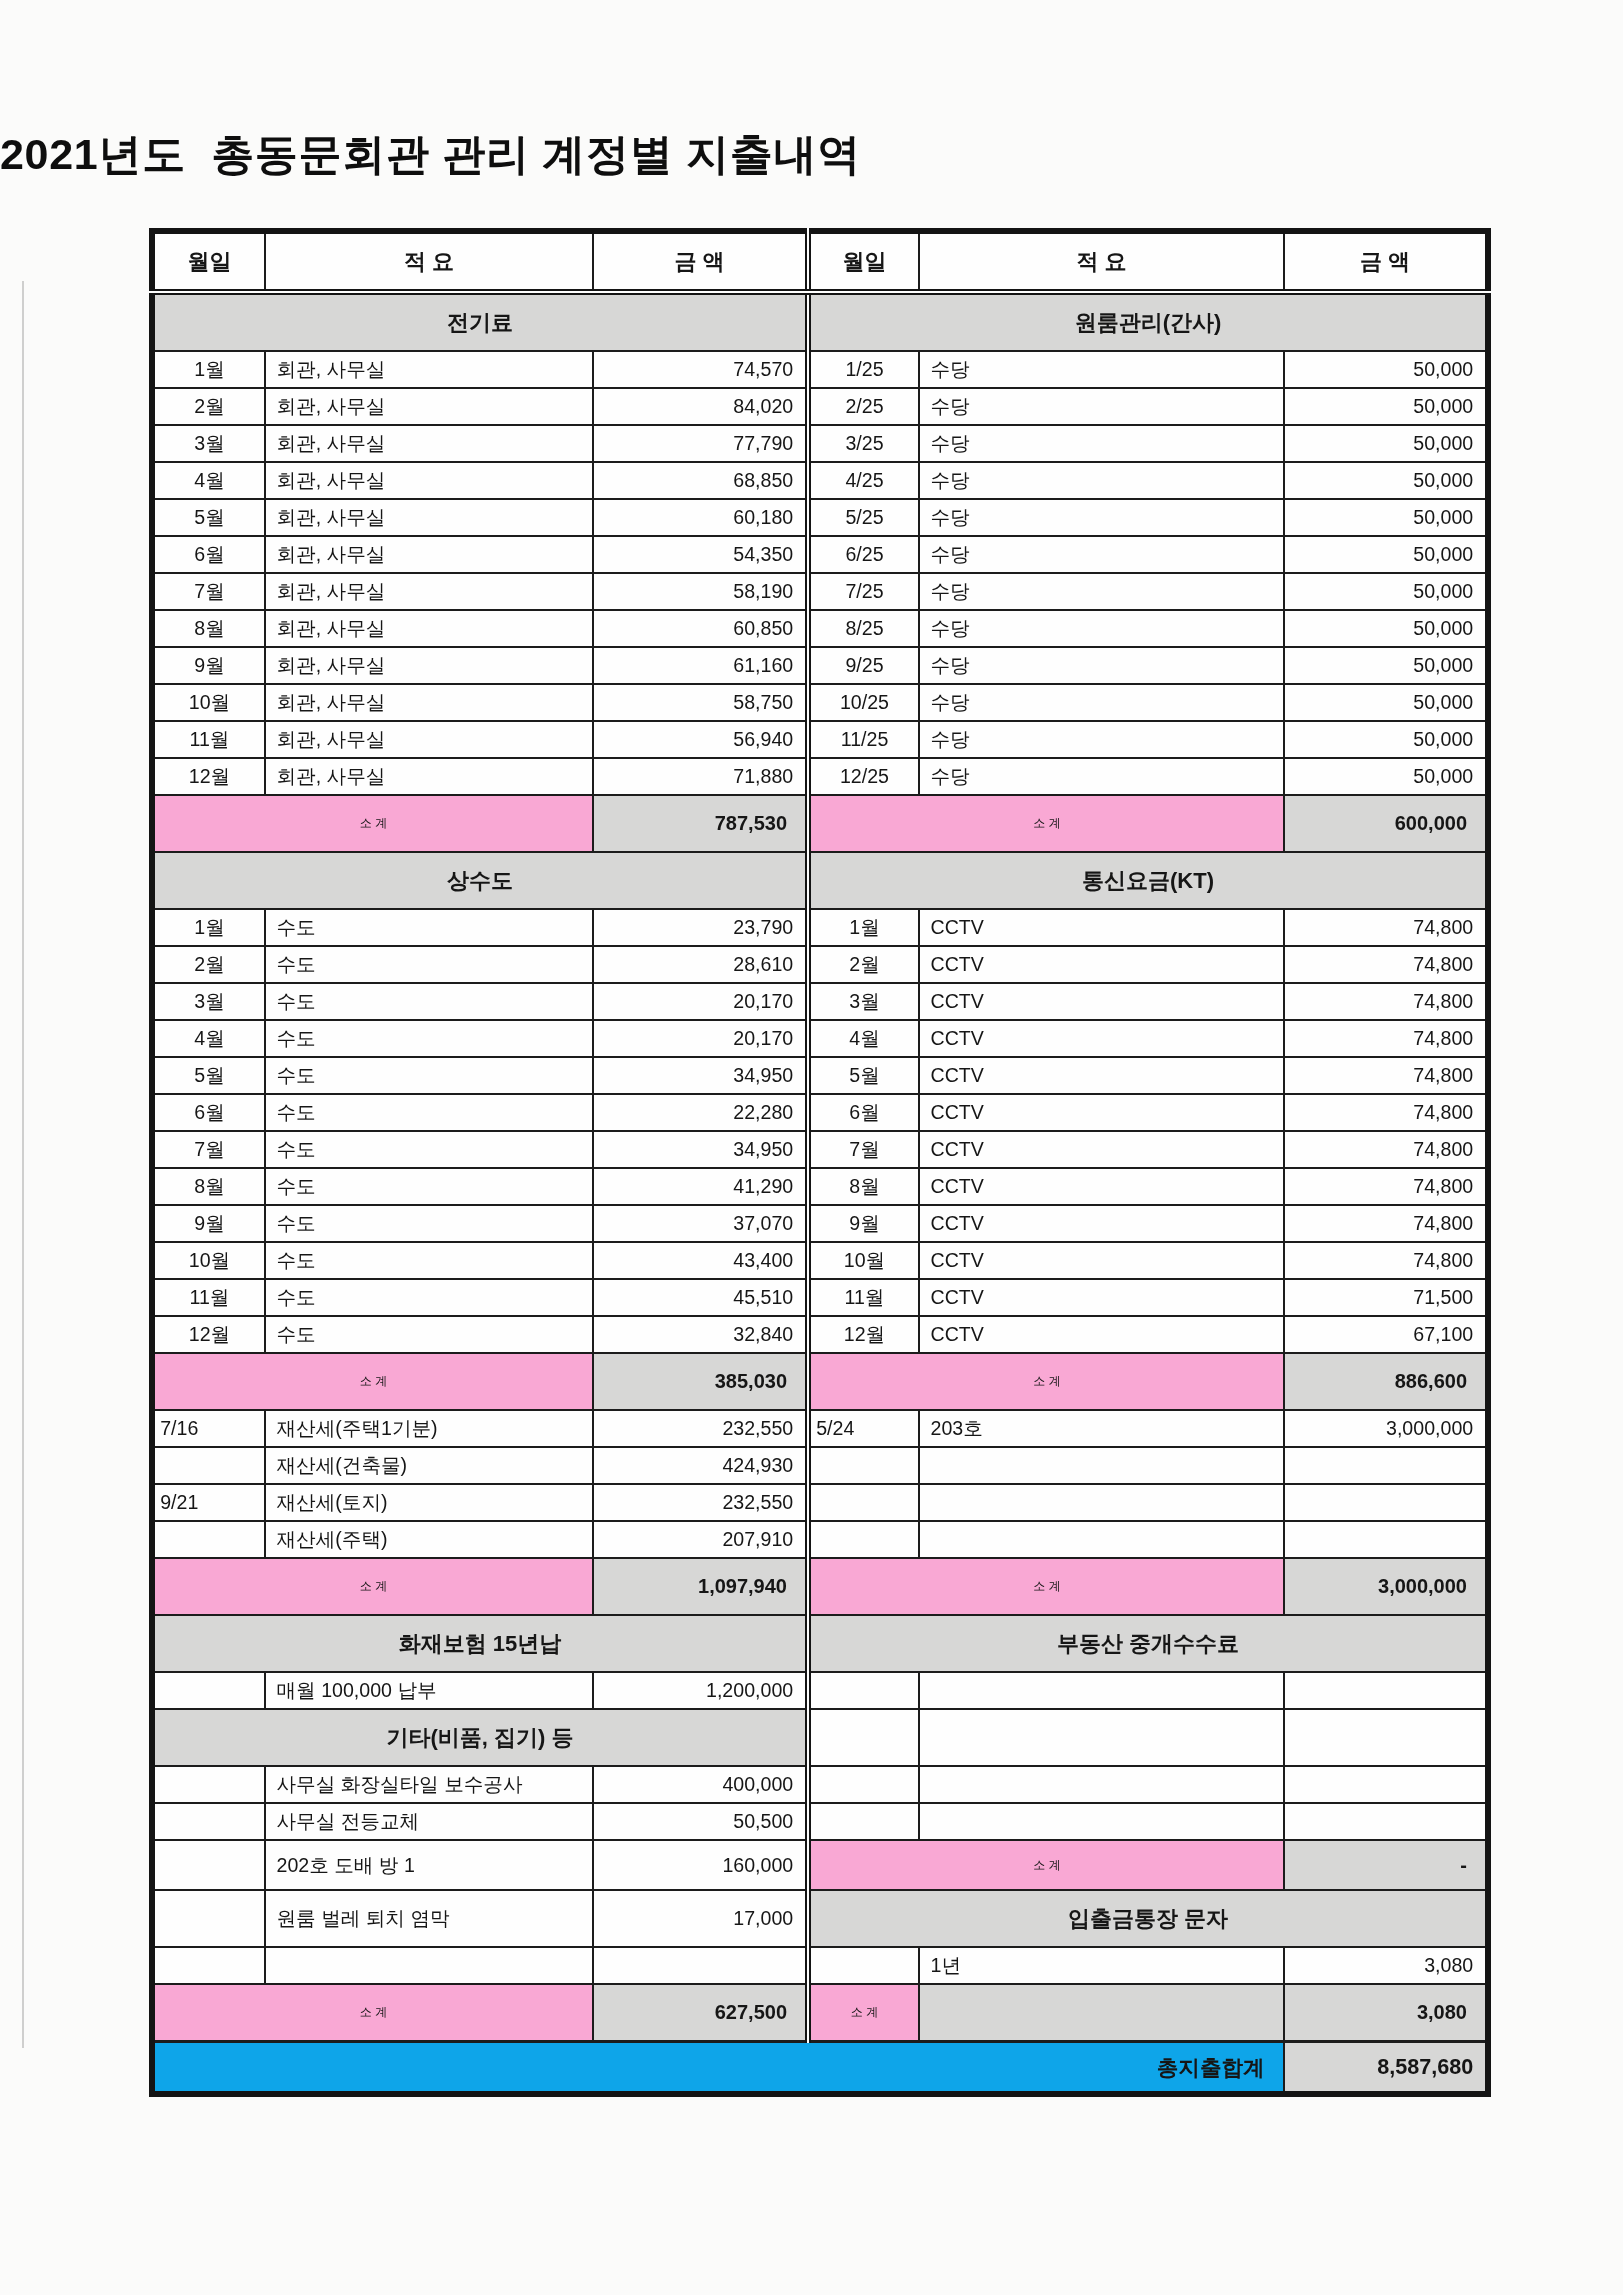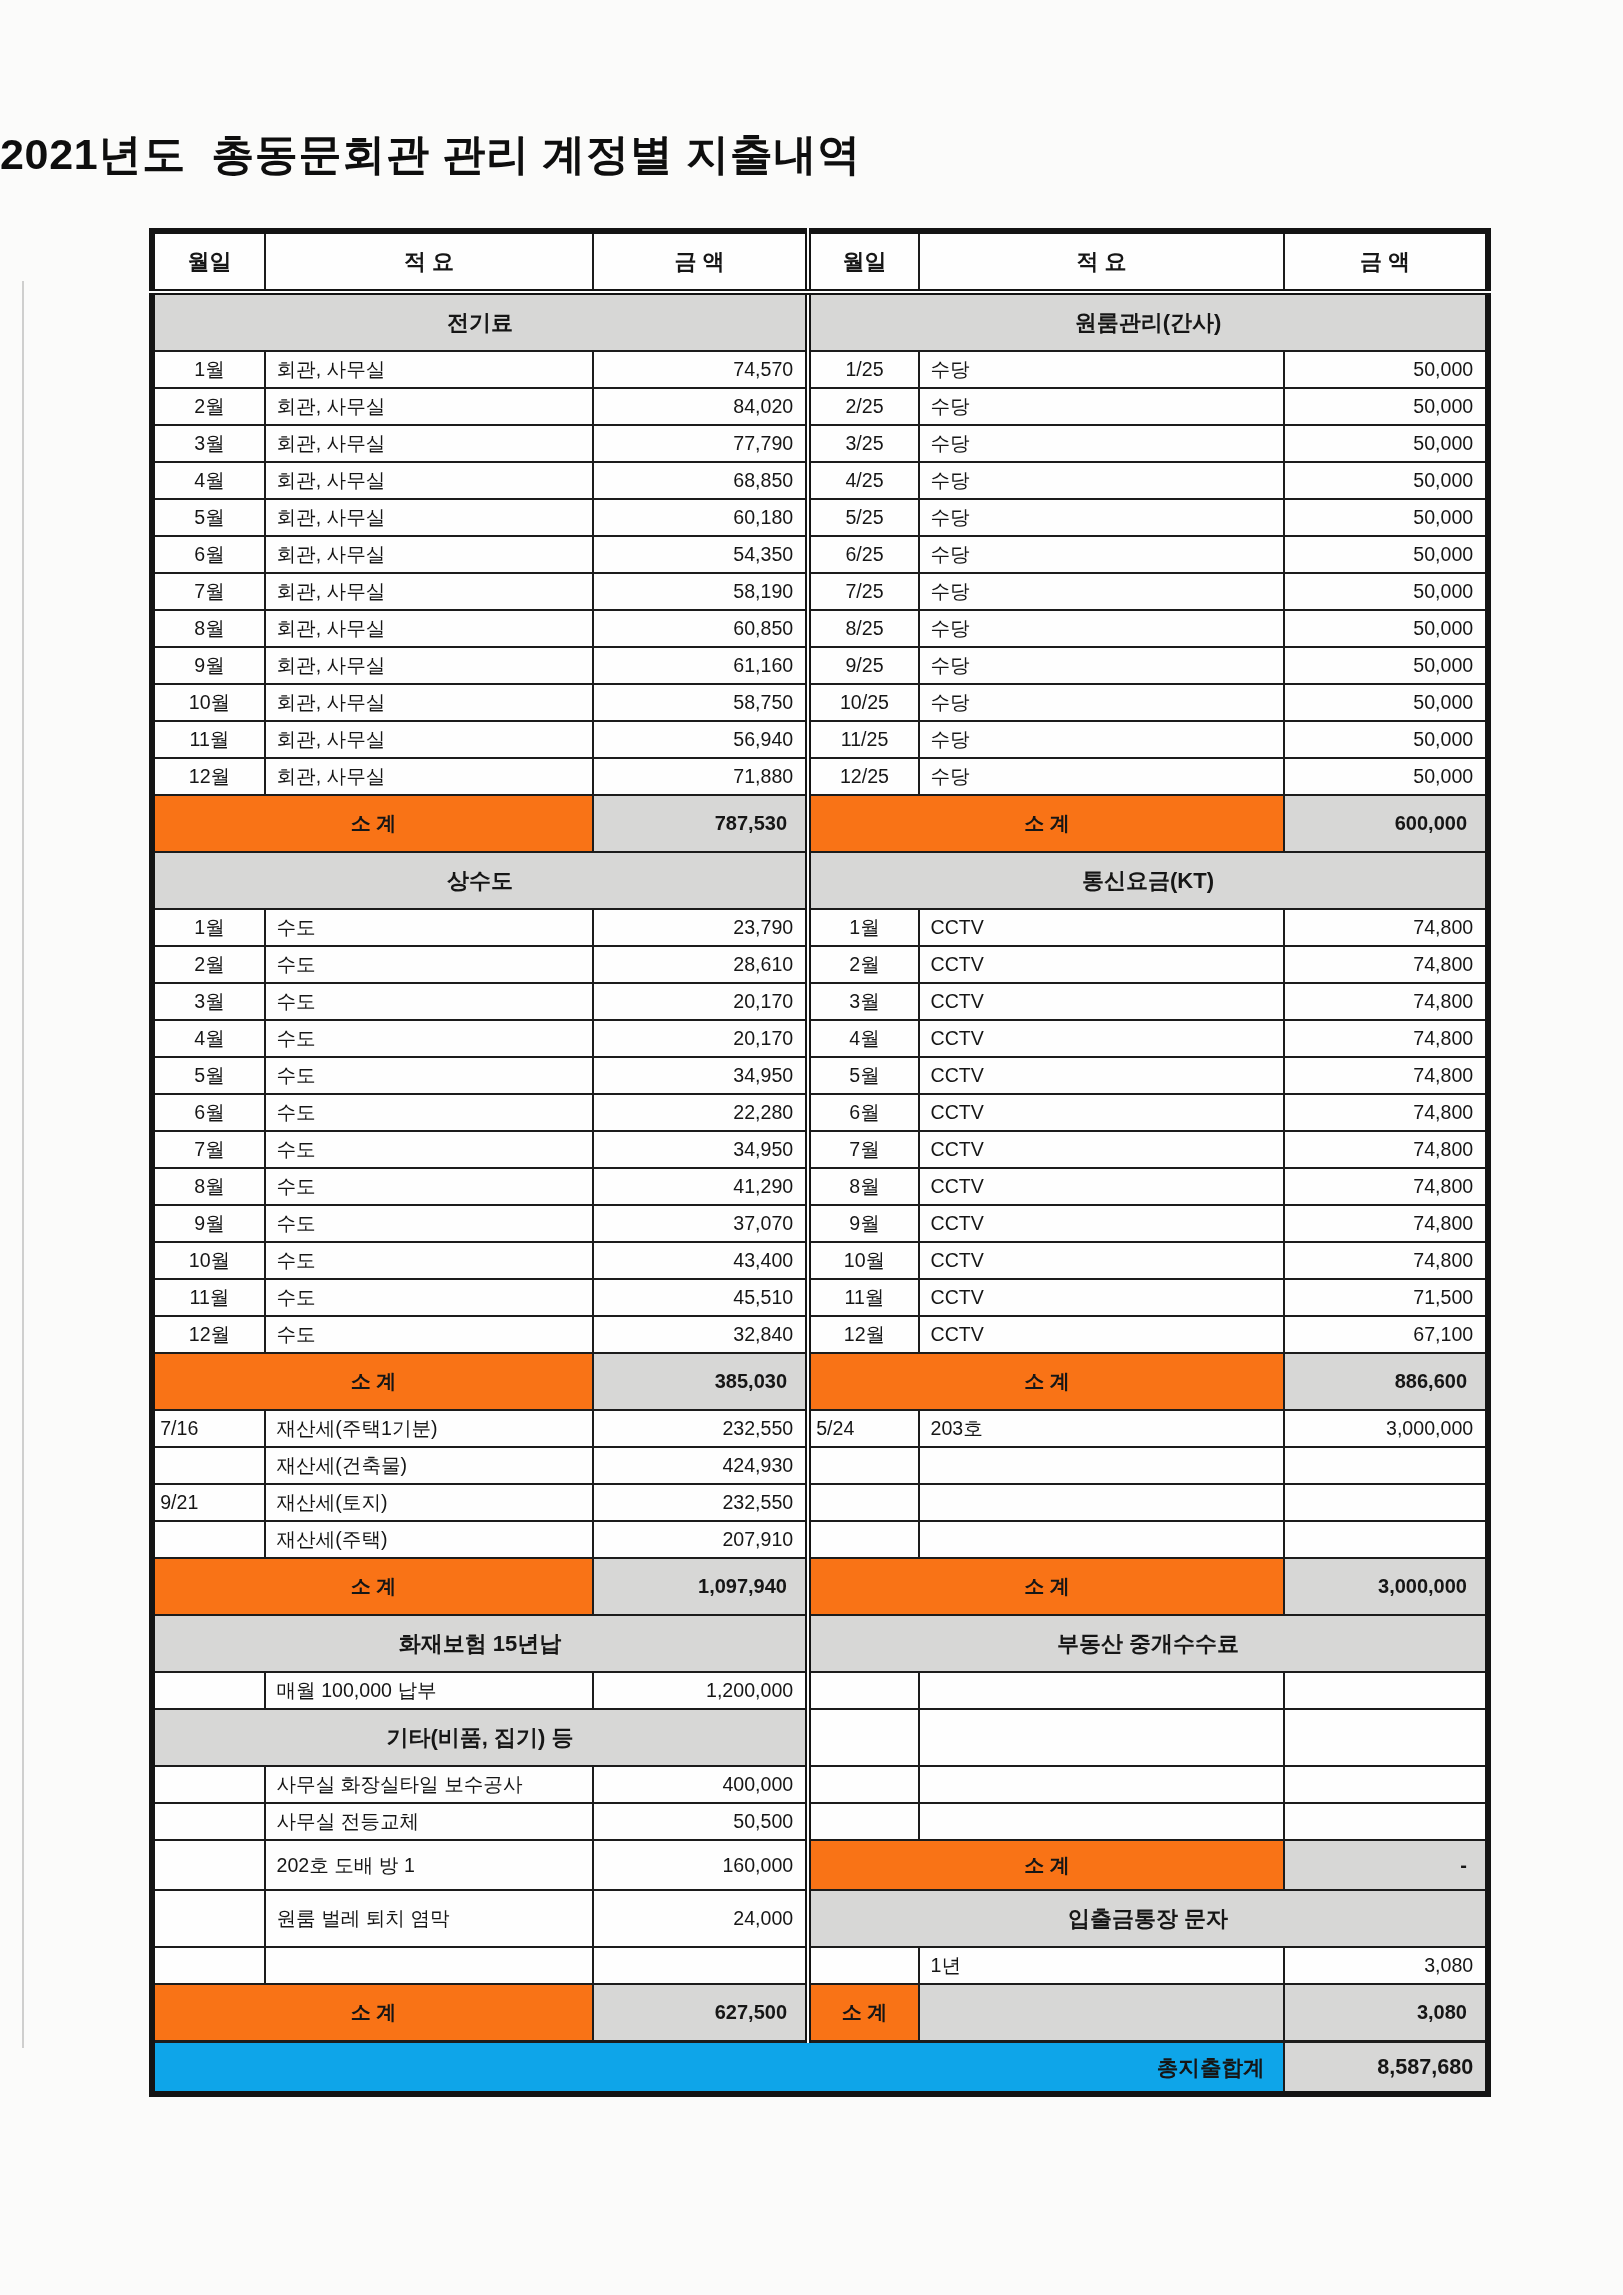--- a/index.html
+++ b/index.html
@@ -34,21 +34,21 @@
     border-bottom:6.5px double #141414;
   }
   tr.tall td{height:55px}
   tr.mid td{height:48px}
   .rs{border-left:6.5px double #141414}
   .sec{
     background:#d7d7d6;font-size:22px;font-weight:700;text-align:center;
     border-top-width:2.6px;border-bottom-width:2.6px;
   }
   .sub{
-    background:#f97316;font-size:20px;font-weight:700;text-align:center;
+    background:#f9a8d4;font-size:12px;font-weight:400;text-align:center;
     border-top-width:2.6px;border-bottom-width:2.6px;
   }
   .suba{
     background:#d7d7d6;font-size:20px;font-weight:700;text-align:right;
     padding-right:18px;border-top-width:2.6px;border-bottom-width:2.6px;
   }
   .subempty{
     background:#d7d7d6;border-top-width:2.6px;border-bottom-width:2.6px;
   }
   .tot{
@@ -375,21 +375,21 @@
         <tr class="mid">
           <td class="md"></td>
           <td class="desc">202호 도배 방 1</td>
           <td class="amt">160,000</td>
           <td colspan="2" class="sub rs">소 계</td>
           <td class="suba">-</td>
         </tr>
         <tr class="tall">
           <td class="md"></td>
           <td class="desc">원룸 벌레 퇴치 염막</td>
-          <td class="amt">24,000</td>
+          <td class="amt">17,000</td>
           <td colspan="3" class="sec rs">입출금통장 문자</td>
         </tr>
         <tr>
           <td class="md"></td>
           <td class="desc"></td>
           <td class="amt"></td>
           <td class="md rs"></td>
           <td class="desc">1년</td>
           <td class="amt">3,080</td>
         </tr>

